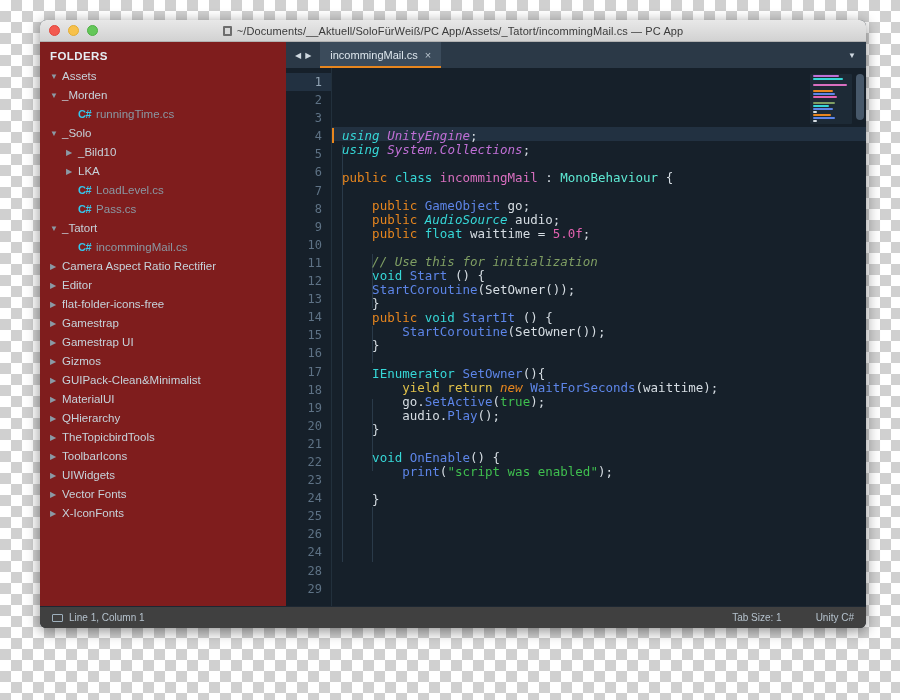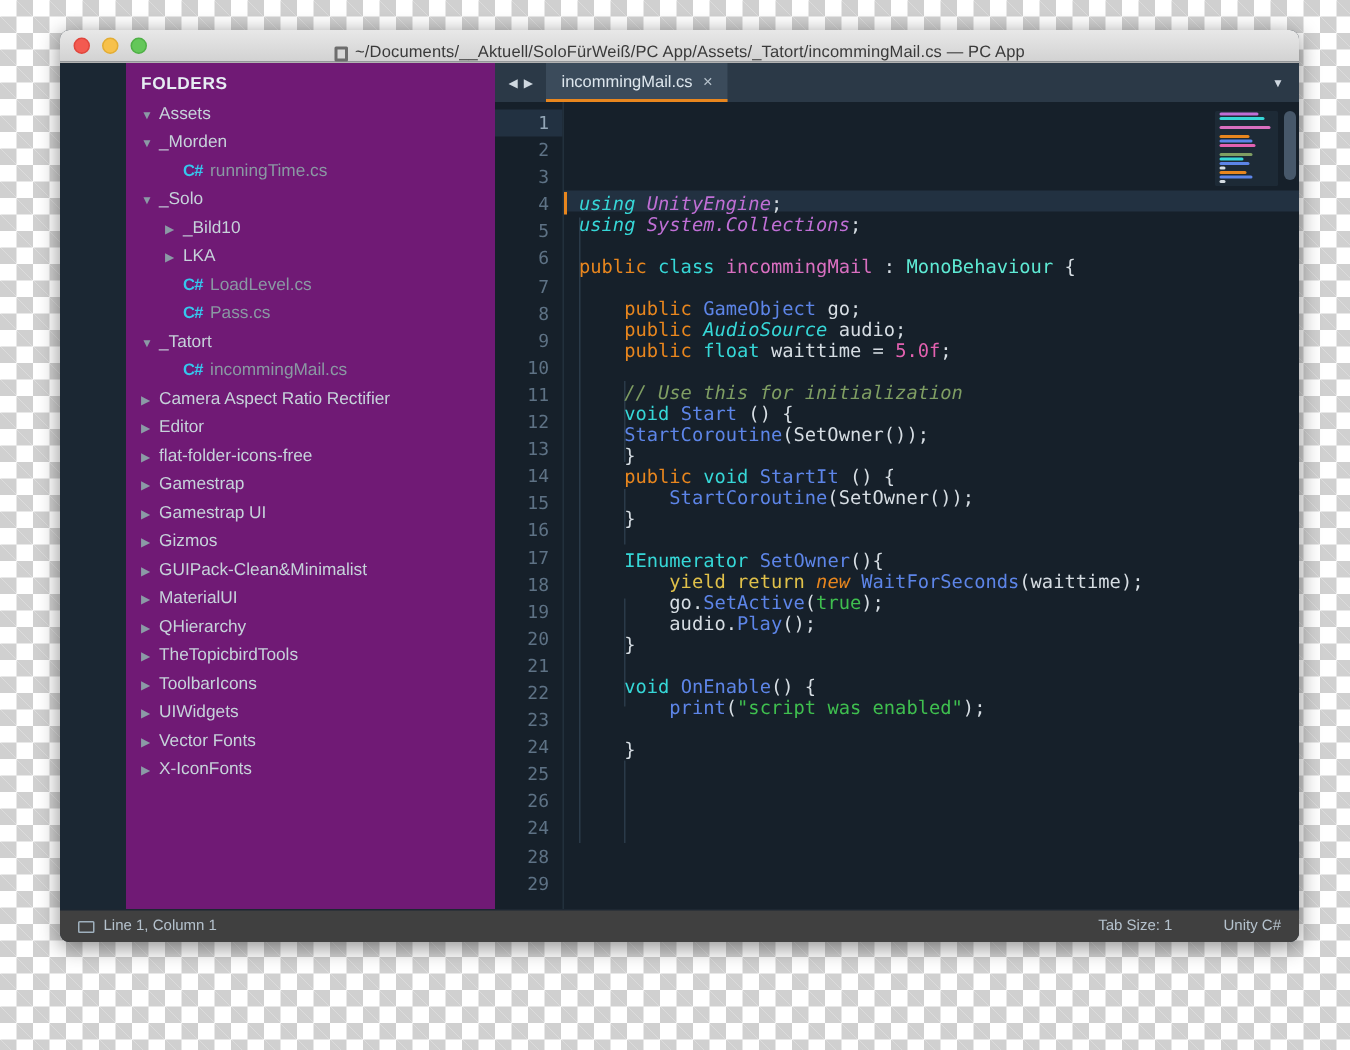--- a/index.html
+++ b/index.html
@@ -38,41 +38,40 @@
     position:relative;
     flex:0 0 22px;
   }
   .lights { display:flex; gap:8px; padding-left:9px; }
   .light { width:11px; height:11px; border-radius:50%; }
   .l-red{ background:#f35a50; border:1px solid #e0463d;}
   .l-yel{ background:#f7c14b; border:1px solid #e3ad34;}
   .l-grn{ background:#64c759; border:1px solid #4fb046;}
   .title-wrap {
     position:absolute; left:0; right:0; top:0; bottom:0;
-    display:flex; align-items:flex-end; justify-content:center;
+    display:flex; align-items:center; justify-content:center;
     gap:5px; pointer-events:none;
   }
   .doc-icon{
     width:9px;height:10px;background:#6d6d6d;border-radius:1px;
     display:inline-block;position:relative;
   }
   .doc-icon:after{content:"";position:absolute;inset:2px;background:#d8d8d8;}
   .title-text{
     font-size:11px; color:#3a3a3a; letter-spacing:.1px; white-space:nowrap;
   }
   
   .body { flex:1; display:flex; min-height:0; }
   
   .sidebar{
     width:246px; flex:0 0 246px;
-    background:#701a75;
+    background:#7f1d1d;
     padding:8px 0 0 0;
     overflow:hidden;
     font-size:11.5px;
-    margin-left:44px;
   }
   .folders-head{
     color:#e6edf3; font-weight:bold; font-size:11.5px;
     letter-spacing:.4px; padding:0 0 5px 10px;
   }
   .tree-row{
     display:flex; align-items:center;
     height:19px; line-height:19px;
     color:#aab8c2; white-space:nowrap;
     padding-left:10px;

